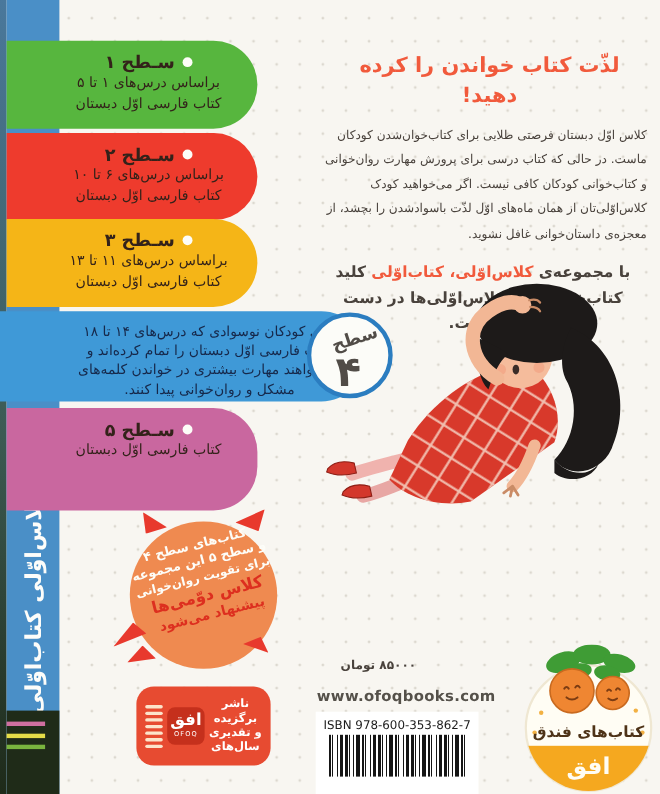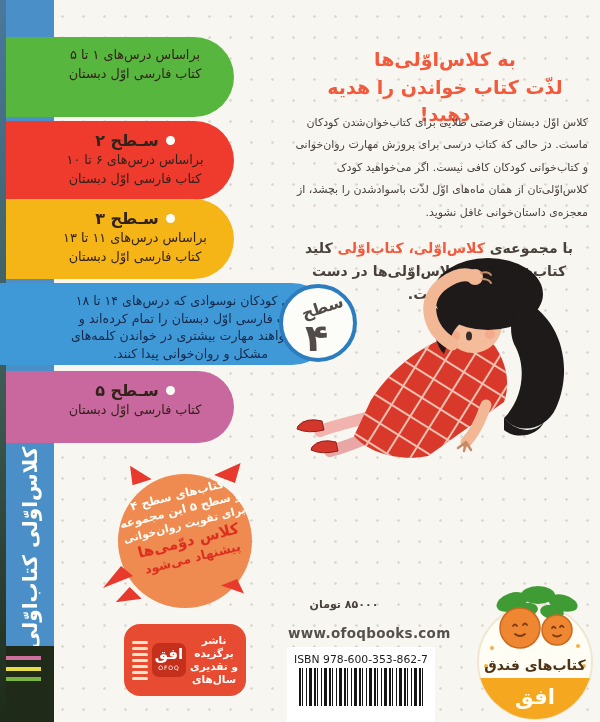--- a/index.html
+++ b/index.html
@@ -123,20 +123,21 @@
   <div class="spine">
     <div class="spine-title">کلاس‌اوّلی کتاب‌اوّلی</div>
     <div class="spine-foot">
       <span class="stripe s-pink"></span>
       <span class="stripe s-yellow"></span>
       <span class="stripe s-green"></span>
     </div>
   </div>
 
   <div class="tab" style="top: 37px; height: 80px; background: rgb(87, 182, 62);">
+    <div class="tab-title-row"><span class="dot"></span><span>سـطح ۱</span></div>
     <div class="tab-line">براساس درس‌های ۱ تا ۵</div>
     <div class="tab-line">کتاب فارسی اوّل دبستان</div>
   </div>
 
   <div class="tab" style="top: 121px; height: 79px; background: rgb(238, 59, 45);">
     <div class="tab-title-row"><span class="dot"></span><span>سـطح ۲</span></div>
     <div class="tab-line">براساس درس‌های ۶ تا ۱۰</div>
     <div class="tab-line">کتاب فارسی اوّل دبستان</div>
   </div>
 
@@ -145,28 +146,27 @@
     <div class="tab-line">براساس درس‌های ۱۱ تا ۱۳</div>
     <div class="tab-line">کتاب فارسی اوّل دبستان</div>
   </div>
 
   <div class="tab4" style="background: rgb(63, 153, 215);">برای کودکان نوسوادی که درس‌های ۱۴ تا ۱۸ کتاب فارسی اوّل دبستان را تمام کرده‌اند و می‌خواهند مهارت بیشتری در خواندن کلمه‌های مشکل و روان‌خوانی پیدا کنند.</div>
   <div class="level4-badge">
     <span class="badge-word">سطح</span>
     <span class="badge-digit">۴</span>
   </div>
 
-  <div class="tab" style="top: 371px; height: 72px; background: rgb(201, 103, 159);">
+  <div class="tab" style="top: 371px; height: 93px; background: rgb(201, 103, 159);">
     <div class="tab-title-row"><span class="dot"></span><span>سـطح ۵</span></div>
     <div class="tab-line">کتاب فارسی اوّل دبستان</div>
   </div>
 
   <div class="headline">
-    <div>به کلاس‌اوّلی‌ها</div>
-    <div>لذّت کتاب خواندن را هدیه دهید!</div>
+    <div>لذّت کتاب خواندن را کرده دهید!</div>
   </div>
   <div class="intro">کلاس اوّل دبستان فرصتی طلایی برای کتاب‌خوان‌شدن کودکان ماست. در حالی که کتاب درسی برای پرورش مهارت روان‌خوانی و کتاب‌خوانی کودکان کافی نیست. اگر می‌خواهید کودک کلاس‌اوّلی‌تان از همان ماه‌های اوّل لذّت باسوادشدن را بچشد، از معجزه‌ی داستان‌خوانی غافل نشوید.</div>
   <div class="closing"><span>با مجموعه‌ی </span><span class="hl">کلاس‌اوّلی، کتاب‌اوّلی</span><span> کلید کتاب‌خوان‌شدن کلاس‌اوّلی‌ها در دست شماست.</span></div>
 
   <svg class="girl-svg" width="316" height="218" viewBox="0 0 316 218">
     <defs>
       <pattern id="plaid" width="22" height="22" patternUnits="userSpaceOnUse" patternTransform="rotate(32)">
         <path d="M0 4 H22 M4 0 V22" stroke="#f6d9c9" stroke-width="2" opacity="0.85" fill="none"></path>
       </pattern>
     </defs>

